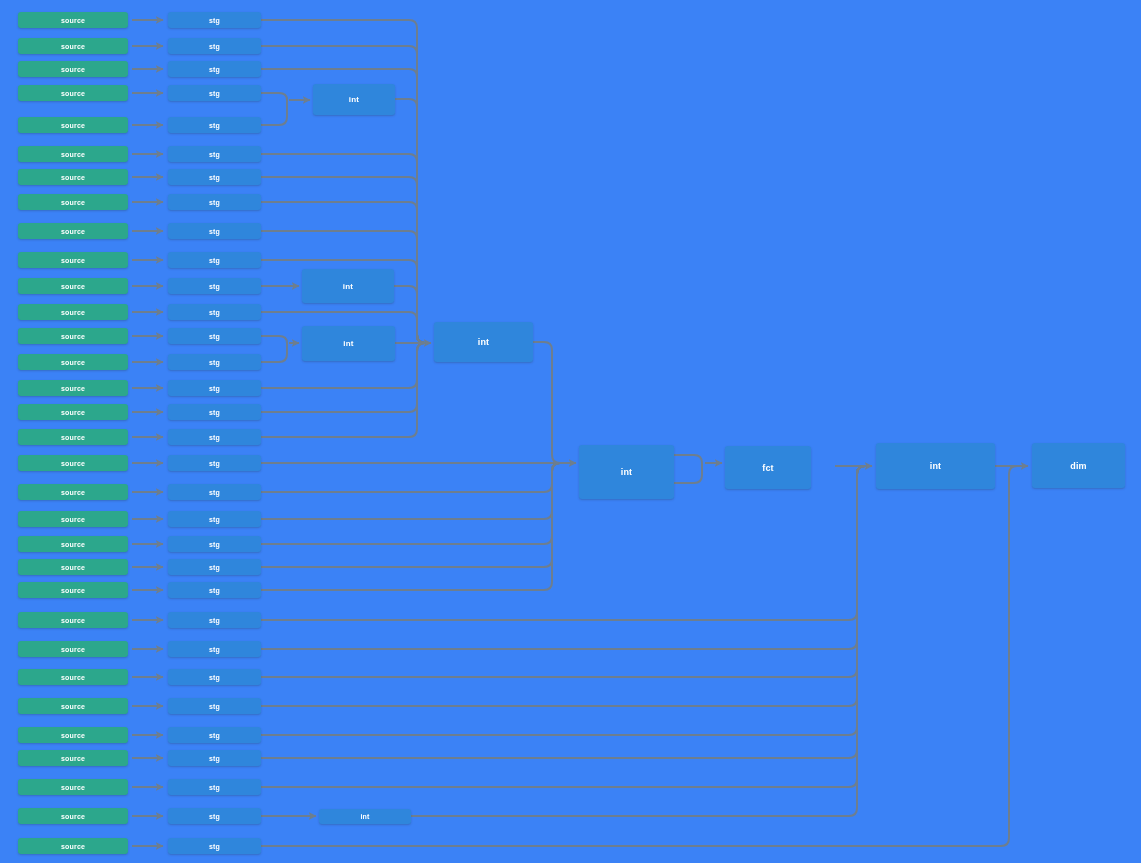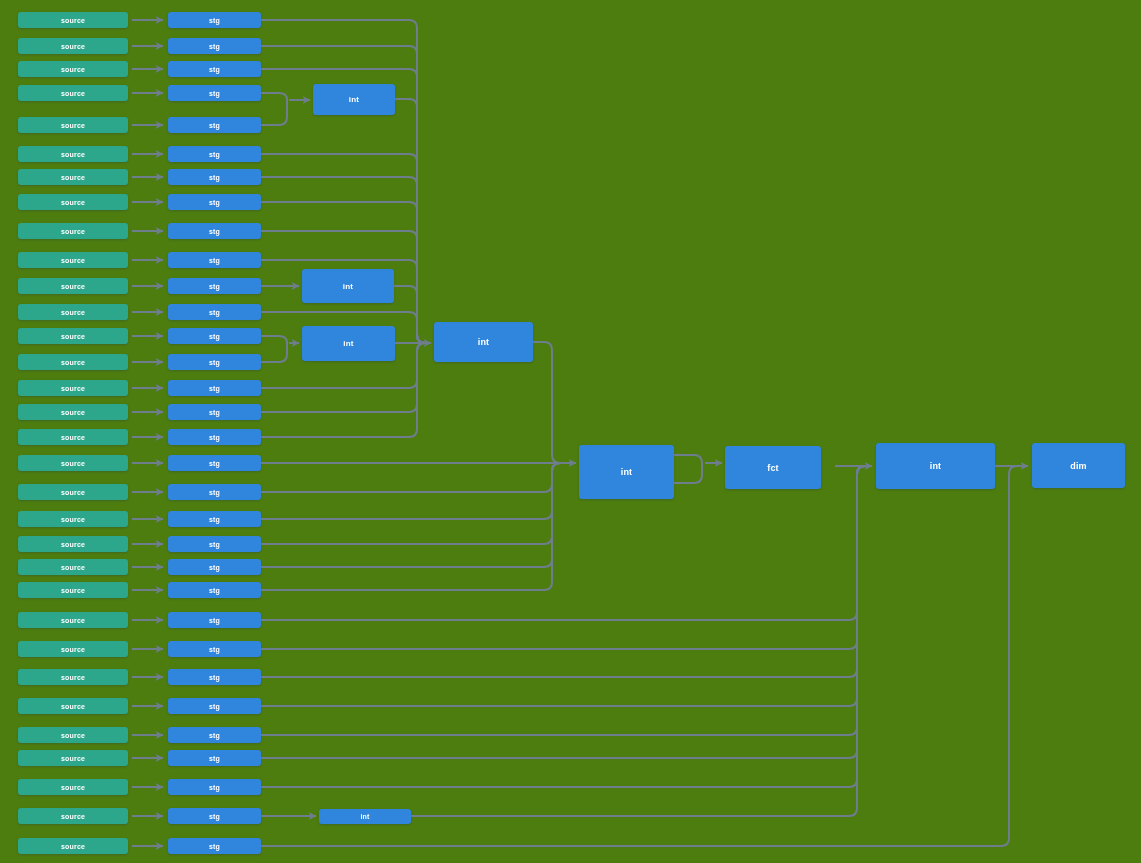--- a/index.html
+++ b/index.html
@@ -30,21 +30,21 @@
   }
   .node.source{background:var(--source-color);}
   .node.model{background:var(--model-color);}
   .node.small{font-size:7px;}
   .node.mid{font-size:8px;}
   .node.large{font-size:9px;}
 </style>
 </head>
 <body>
 
-<div id="diagram" style="background: #4d7c0f;">
+<div id="diagram" style="background: #3b82f6;">
   <svg id="edges" width="1141" height="863" viewBox="0 0 1141 863">
       <defs>
         <marker id="arr" viewBox="0 0 8 8" refX="7.5" refY="4" markerWidth="8" markerHeight="8" markerUnits="userSpaceOnUse" orient="auto">
           <path d="M0 0 L8 4 L0 8 L2.2 4 Z" fill="#6e7e8e"></path>
         </marker>
       </defs>
       <path d="M132 20 H163" fill="none" stroke="#6e7e8e" stroke-width="2" stroke-linejoin="round" marker-end="url(#arr)"></path>
       <path d="M261 20 H409 Q417 20 417 28 V335 Q417 343 425 343 H428" fill="none" stroke="#6e7e8e" stroke-width="2" stroke-linejoin="round"></path>
       <path d="M132 46 H163" fill="none" stroke="#6e7e8e" stroke-width="2" stroke-linejoin="round" marker-end="url(#arr)"></path>
       <path d="M261 46 H409 Q417 46 417 54 V335 Q417 343 425 343 H428" fill="none" stroke="#6e7e8e" stroke-width="2" stroke-linejoin="round"></path>
@@ -325,21 +325,21 @@
       </div>
       <div class="node model small" style="left: 319px; top: 809px; width: 92px; height: 15px;">
         <span>int</span>
       </div>
       <div class="node model large" style="left: 434px; top: 322px; width: 99px; height: 40px;">
         <span>int</span>
       </div>
       <div class="node model large" style="left: 579px; top: 445px; width: 95px; height: 54px;">
         <span>int</span>
       </div>
-      <div class="node model large" style="left: 725px; top: 446px; width: 96px; height: 43px;">
+      <div class="node model large" style="left: 725px; top: 446px; width: 86px; height: 43px;">
         <span>fct</span>
       </div>
       <div class="node model large" style="left: 876px; top: 443px; width: 119px; height: 46px;">
         <span>int</span>
       </div>
       <div class="node model large" style="left: 1032px; top: 443px; width: 93px; height: 45px;">
         <span>dim</span>
       </div>
     </div>
 </div>

